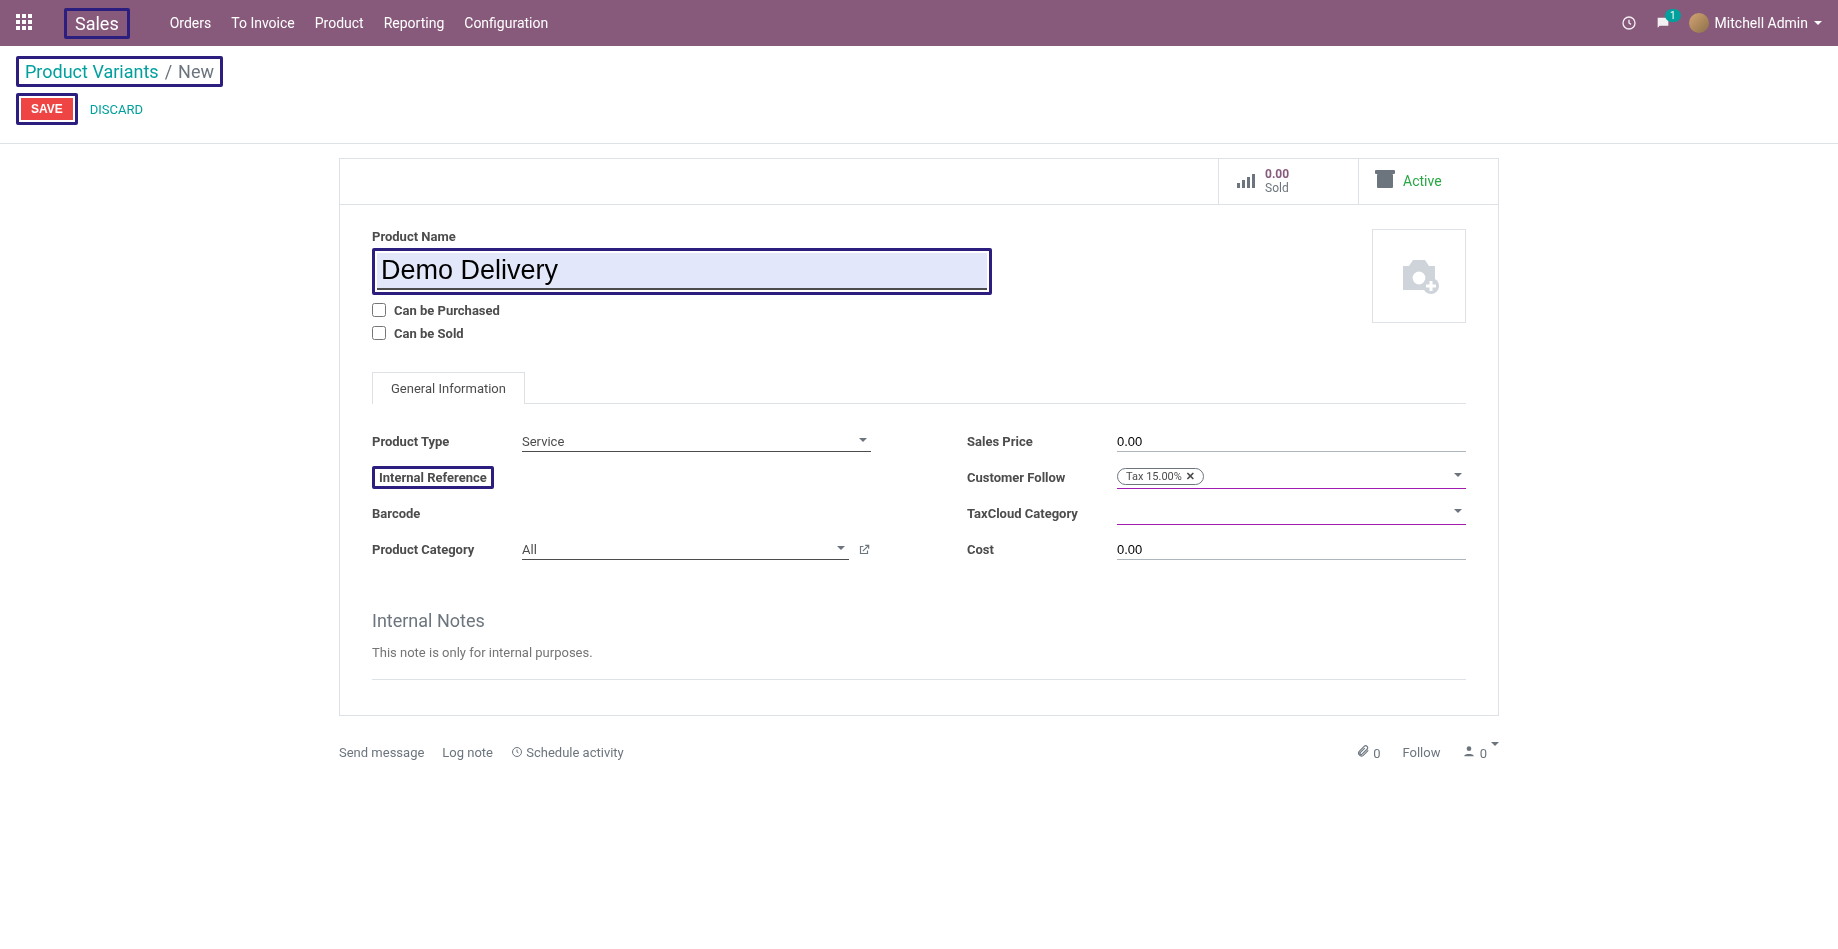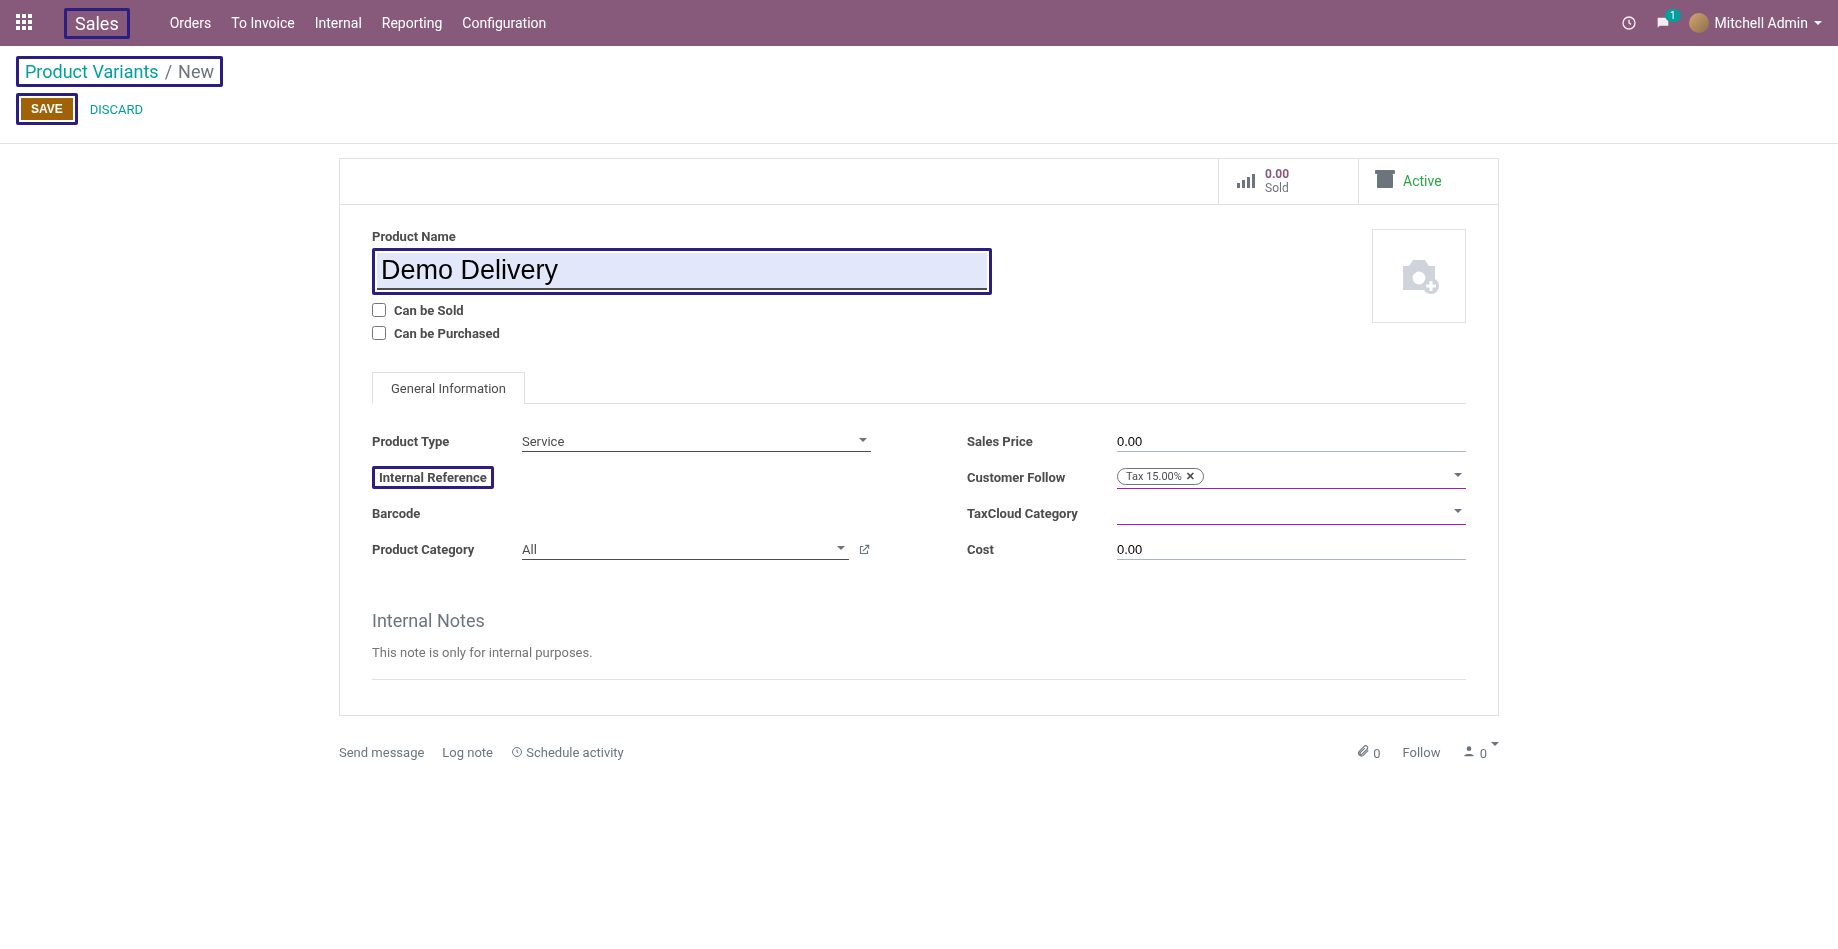--- a/index.html
+++ b/index.html
@@ -21,21 +21,21 @@
 .avatar { width: 20px; height: 20px; border-radius: 50%; background: linear-gradient(135deg,#d4a574,#8b6f47); }
 .caret-down { width: 0; height: 0; border-left: 4px solid transparent; border-right: 4px solid transparent; border-top: 4px solid #fff; }
 
 
 .sub-header { padding: 10px 8px 8px 16px; }
 .breadcrumb { display: inline-flex; align-items: baseline; gap: 6px; border: 3px solid #2b1e7e; padding: 2px 6px; border-radius: 2px; margin-bottom: 6px; }
 .breadcrumb .bc-link { color: #00a09d; font-size: 18px; cursor: pointer; }
 .breadcrumb .sep { color: #6c757d; font-size: 18px; }
 .breadcrumb .current { color: #6c757d; font-size: 18px; }
 .action-row { display: flex; align-items: center; gap: 12px; }
-.save-btn { background: #a16207; color: #fff; border: none; padding: 4px 10px; font-weight: 700; font-size: 12px; cursor: pointer; }
+.save-btn { background: #ef4444; color: #fff; border: none; padding: 4px 10px; font-weight: 700; font-size: 12px; cursor: pointer; }
 .save-wrap { border: 3px solid #2b1e7e; padding: 2px; display: inline-block; border-radius: 2px; }
 .discard-link { color: #00a09d; font-size: 13px; cursor: pointer; }
 .divider { border: none; border-bottom: 1px solid #dee2e6; margin-top: 10px; }
 
 
 .sheet-wrap { max-width: 1180px; margin: 0 auto; padding: 0 10px; }
 .sheet { background: #fff; border: 1px solid #dee2e6; margin-top: 14px; position: relative; }
 .stat-btns { display: flex; justify-content: flex-end; border-bottom: 1px solid #dee2e6; }
 .stat-btn { display: flex; align-items: center; gap: 10px; padding: 8px 18px; border-left: 1px solid #dee2e6; min-width: 140px; cursor: pointer; }
 .stat-text { display: flex; flex-direction: column; line-height: 1.2; }
@@ -106,21 +106,21 @@
       <span></span>
       <span></span>
       <span></span>
       <span></span>
       <span></span>
   </div>
   <div class="brand highlight">Sales</div>
   <div class="nav-links">
     <a>Orders</a>
     <a>To Invoice</a>
-    <a>Internal</a>
+    <a>Product</a>
     <a>Reporting</a>
     <a>Configuration</a>
   </div>
   <div class="nav-right">
     <svg class="nav-ico" viewBox="0 0 24 24">
         <circle cx="12" cy="12" r="9" fill="none" stroke="#fff" stroke-width="2"></circle>
         <path d="M12 7v5l3 2" stroke="#fff" stroke-width="2" fill="none"></path>
       </svg>
     <div class="msg-badge">
       <svg class="nav-ico" viewBox="0 0 24 24">
@@ -179,25 +179,25 @@
             <path d="M18 14.5v5M15.5 17h5" stroke="#fff" stroke-width="1.5"></path>
         </svg>
       </div>
 
       <div class="name-block">
         <span class="field-label">Product Name</span>
         <span class="name-highlight"><input class="name-input" type="text" value="Demo Delivery" style=""></span>
       </div>
       <div class="check-row">
         <input type="checkbox" style="">
-        <label>Can be Sold</label>
+        <label>Can be Purchased</label>
       </div>
       <div class="check-row">
         <input type="checkbox" style="">
-        <label>Can be Purchased</label>
+        <label>Can be Sold</label>
       </div>
 
       <div class="tabs">
         <div class="tab">General Information</div>
       </div>
 
       <div class="form-grid">
         <div class="col">
           <div class="form-row">
             <div class="lbl">Product Type</div>

